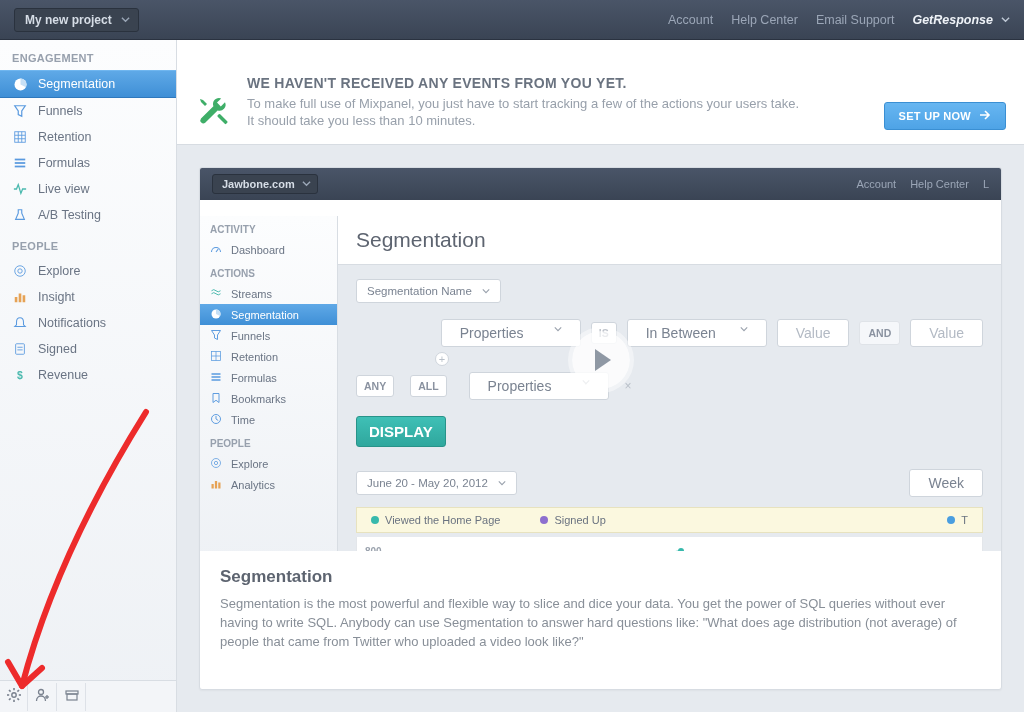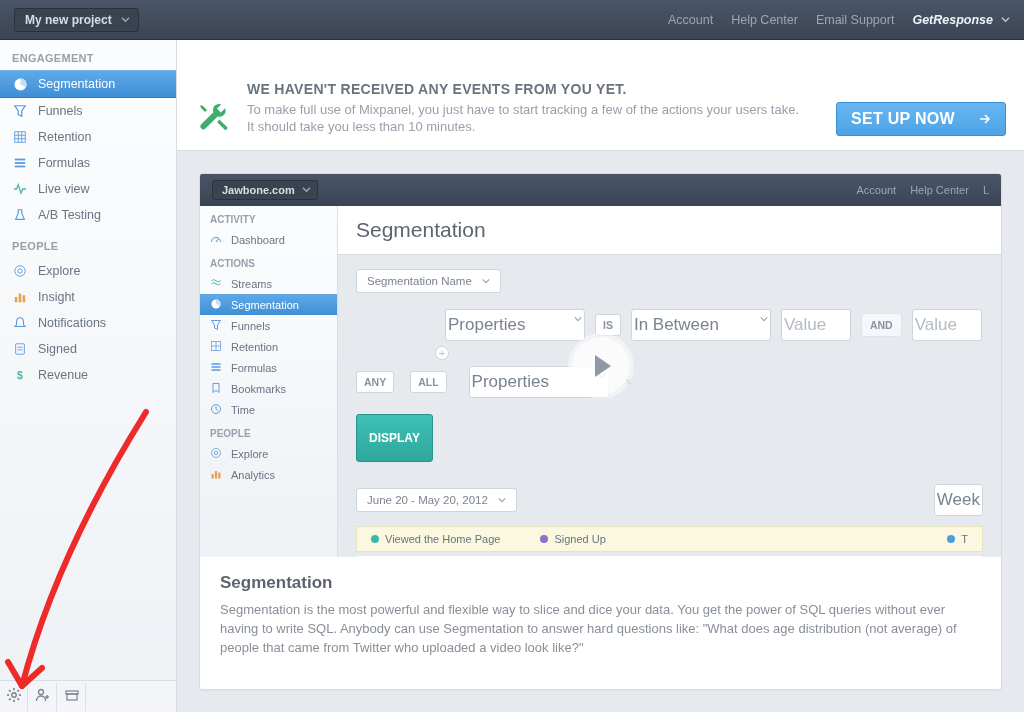--- a/index.html
+++ b/index.html
@@ -26,50 +26,50 @@
 .sb-apps { margin-top: 10px; border-top: 1px solid #dde1e7; border-bottom: 1px solid #dde1e7; padding: 10px 12px; color: #7c8596; display: flex; align-items: center; justify-content: space-between; cursor: pointer; background: #f2f4f7; }
 
 .sb-bottom { margin-top: auto; border-top: 1px solid #d8dde3; height: 32px; display: flex; align-items: center; gap: 1px; background: #f3f5f8; }
 .sb-bottom .btn { width: 28px; height: 28px; display: flex; align-items: center; justify-content: center; border-right: 1px solid #dde1e7; cursor: pointer; color: #8a92a0; }
 
 
 .banner { background: #fff; margin: 0; padding: 14px 18px; display: flex; align-items: flex-end; gap: 16px; border-bottom: 1px solid #d7dce2; }
 .banner-icon { width: 36px; height: 36px; color: #3fae68; flex-shrink: 0; }
 .banner-text h3 { font-size: 14px; font-weight: bold; color: #6a7380; letter-spacing: 0.3px; margin-bottom: 4px; }
 .banner-text p { font-size: 13px; color: #98a0ab; line-height: 1.35; max-width: 560px; }
-.banner-btn { margin-left: auto; background: linear-gradient(#67b6f1, #4ea3e6); border: 1px solid #3a8fd3; color: #fff; font-weight: bold; padding: 7px 14px; border-radius: 3px; font-size: 16px; letter-spacing: 0.3px; cursor: pointer; display: flex; align-items: center; gap: 24px; flex-shrink: 0; margin-top: 48px; }
+.banner-btn { margin-left: auto; background: linear-gradient(#67b6f1, #4ea3e6); border: 1px solid #3a8fd3; color: #fff; font-weight: bold; padding: 7px 14px; border-radius: 3px; font-size: 11px; letter-spacing: 0.3px; cursor: pointer; display: flex; align-items: center; gap: 8px; flex-shrink: 0; margin-top: 48px; }
 
 
 .content { padding: 22px; flex: 1; overflow: hidden; }
 .card { background: #fff; border: 1px solid #d7dce2; border-radius: 3px; padding: 0; display: flex; flex-direction: column; height: 100%; overflow: hidden; box-shadow: 0 1px 2px rgba(0,0,0,0.04); }
 
 
 .preview { position: relative; margin: 0; overflow: hidden; height: 383px; }
 .pv-top { height: 32px; background: linear-gradient(#4a5568, #3a4454); display: flex; align-items: center; padding: 0 12px; color: #c8d0dc; font-size: 11.5px; }
 .pv-proj { background: #3a4350; border: 1px solid #2a323e; border-radius: 3px; padding: 3px 22px 3px 9px; color: #d6dde6; font-size: 11px; font-weight: bold; position: relative; }
 .pv-proj .chev { position: absolute; right: 6px; top: 50%; transform: translateY(-50%); }
 .pv-right { margin-left: auto; display: flex; gap: 14px; color: #9ba6b7; font-size: 11px; }
-.pv-body { display: flex; height: calc(100% - 32px); }
+.pv-body { display: flex; height: calc(100% - 32px); margin-top: 16px; }
 .pv-side { width: 138px; background: linear-gradient(#fcfdfe, #eef1f5); border-right: 1px solid #d8dde3; font-size: 11px; }
 .pv-sec { padding: 8px 10px 4px; color: #97a0ad; font-size: 10px; font-weight: bold; }
 .pv-item { display: flex; align-items: center; gap: 8px; padding: 4px 10px; color: #6a7484; cursor: default; }
 .pv-item.active { background: linear-gradient(#5fa9e7, #3f8fd6); color: #fff; }
 .pv-item .ic { width: 13px; height: 13px; }
 .pv-main { flex: 1; background: #e6eaef; padding: 0; overflow: hidden; position: relative; }
 .pv-title { background: #fff; padding: 12px 18px; font-size: 21px; color: #5d6470; border-bottom: 1px solid #d7dce2; }
 .pv-panel { padding: 14px 18px; }
 .pv-dd { display: inline-flex; align-items: center; background: #fff; border: 1px solid #cfd5dc; border-radius: 3px; padding: 5px 10px; font-size: 11.5px; color: #7a8391; gap: 10px; }
 .pv-row { display: flex; align-items: center; gap: 10px; margin-top: 16px; }
 .pv-row2 { display: flex; align-items: center; gap: 16px; margin-top: 6px; }
-.pv-pill { background: #fff; border: 1px solid #cfd5dc; border-radius: 3px; padding: 5px 2px; font-size: 17px; color: #7a8391; }
+.pv-pill { background: #fff; border: 1px solid #cfd5dc; border-radius: 3px; padding: 5px 18px; font-size: 14px; color: #7a8391; }
 .pv-pill.wide { flex: 0 0 140px; display: flex; justify-content: space-between; }
 .pv-pill.mini { padding: 4px 7px; font-size: 10.5px; font-weight: bold; color: #8a92a0; }
 .pv-pill.input { flex: 0 0 70px; color: #b3bac4; }
 .pv-label { font-size: 10.5px; font-weight: bold; color: #8a92a0; background: #f5f7fa; border: 1px solid #dfe3e8; padding: 5px 8px; border-radius: 3px; }
-.pv-disp { margin-top: 16px; background: linear-gradient(#3fc0b6, #2fa79d); border: 1px solid #289389; color: #fff; font-weight: bold; font-size: 12px; padding: 16px 12px; border-radius: 3px; display: inline-block; }
+.pv-disp { margin-top: 16px; background: linear-gradient(#3fc0b6, #2fa79d); border: 1px solid #289389; color: #fff; font-weight: bold; font-size: 15px; padding: 6px 12px; border-radius: 3px; display: inline-block; }
 .pv-daterow { display: flex; align-items: center; margin-top: 22px; gap: 10px; }
 .pv-daterow .spacer { flex: 1; }
 .pv-legend { background: #fbf8df; border: 1px solid #e7e2bf; padding: 6px 14px; display: flex; gap: 40px; align-items: center; font-size: 11px; color: #6a7380; margin-top: 10px; overflow: hidden; }
 .lg-dot { width: 8px; height: 8px; border-radius: 50%; display: inline-block; margin-right: 6px; }
 .pv-chart { position: relative; height: 48px; margin-top: 4px; border: 1px solid #e3e6ea; border-top: none; background: #fff; overflow: hidden; }
 .pv-chart .ylab { position: absolute; left: 8px; top: 9px; font-size: 10px; color: #9aa2ad; font-weight: bold; }
 .pv-chart svg { position: absolute; left: 34px; top: 4px; }
 .pv-addcircle { width: 14px; height: 14px; border: 1px solid #cfd5dc; border-radius: 50%; display: inline-flex; align-items: center; justify-content: center; color: #b8bfc8; font-size: 11px; background: #fff; margin-left: 79px; }
 .pv-x { color: #b8bfc8; font-size: 12px; }
 

